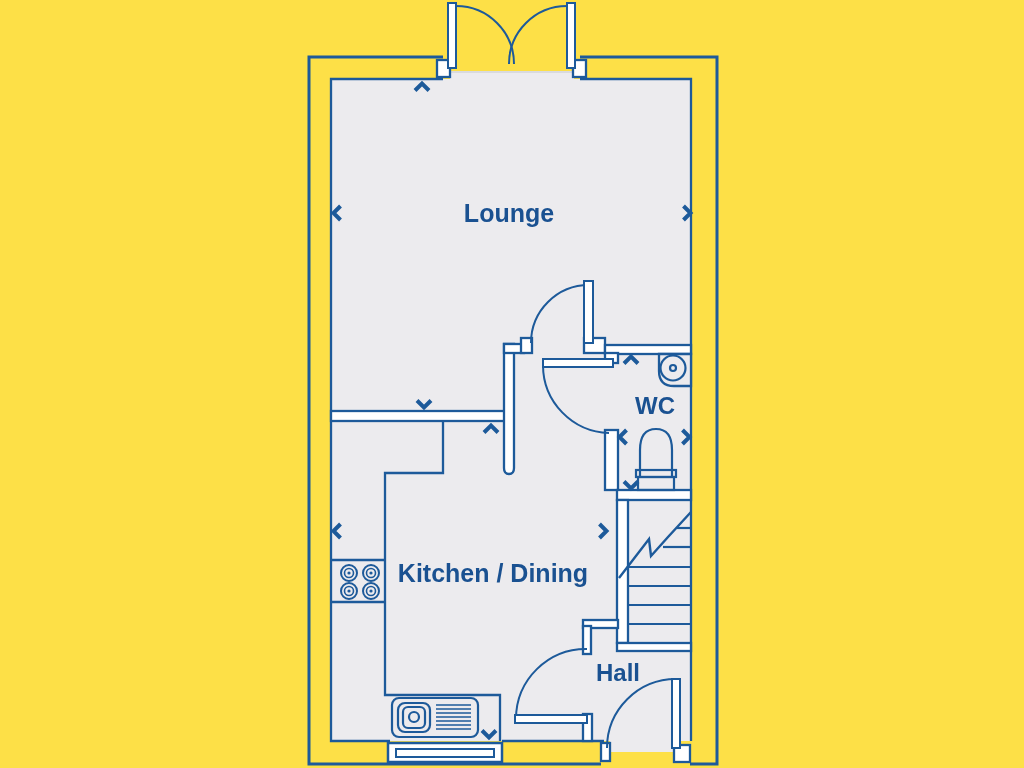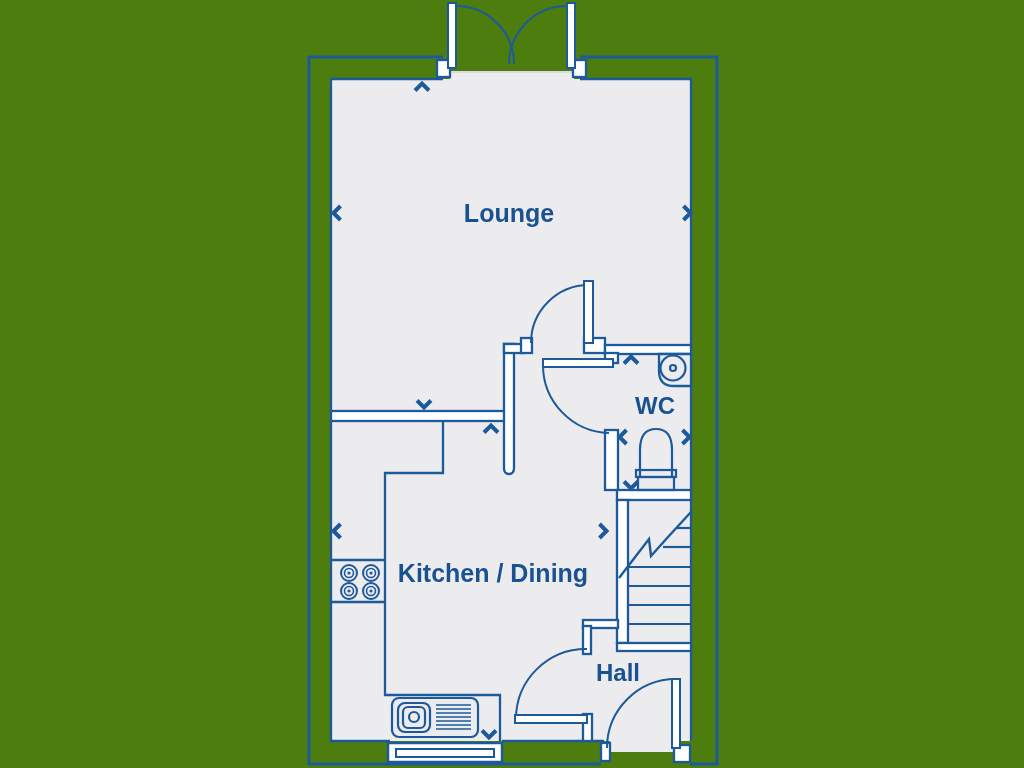--- a/index.html
+++ b/index.html
@@ -1,16 +1,16 @@
 <!DOCTYPE html>
 <html><head>
 <meta charset="utf-8">
 <style>
   html,body{margin:0;padding:0;background:#ffffff;width:1024px;height:768px;overflow:hidden;}
-  .stage{position:relative;width:1024px;height:768px;background:#4d7c0f;}
+  .stage{position:relative;width:1024px;height:768px;background:#fde047;}
   svg{position:absolute;left:0;top:0;}
   .room-label{font-family:"Liberation Sans", sans-serif;font-weight:bold;fill:#1a5191;}
   .lbl-lg{font-size:25px;}
   .lbl-md{font-size:24px;}
   .wall{fill:#ffffff;stroke:#1d5a9a;stroke-width:2.3;}
   .line{fill:none;stroke:#1d5a9a;stroke-width:2.3;}
   .thick{fill:none;stroke:#1d5a9a;stroke-width:3;}
   .leaf{fill:#ffffff;stroke:#1d5a9a;stroke-width:2;}
   .arc{fill:none;stroke:#1d5a9a;stroke-width:2;}
   .fix{fill:none;stroke:#1d5a9a;stroke-width:2.2;}

